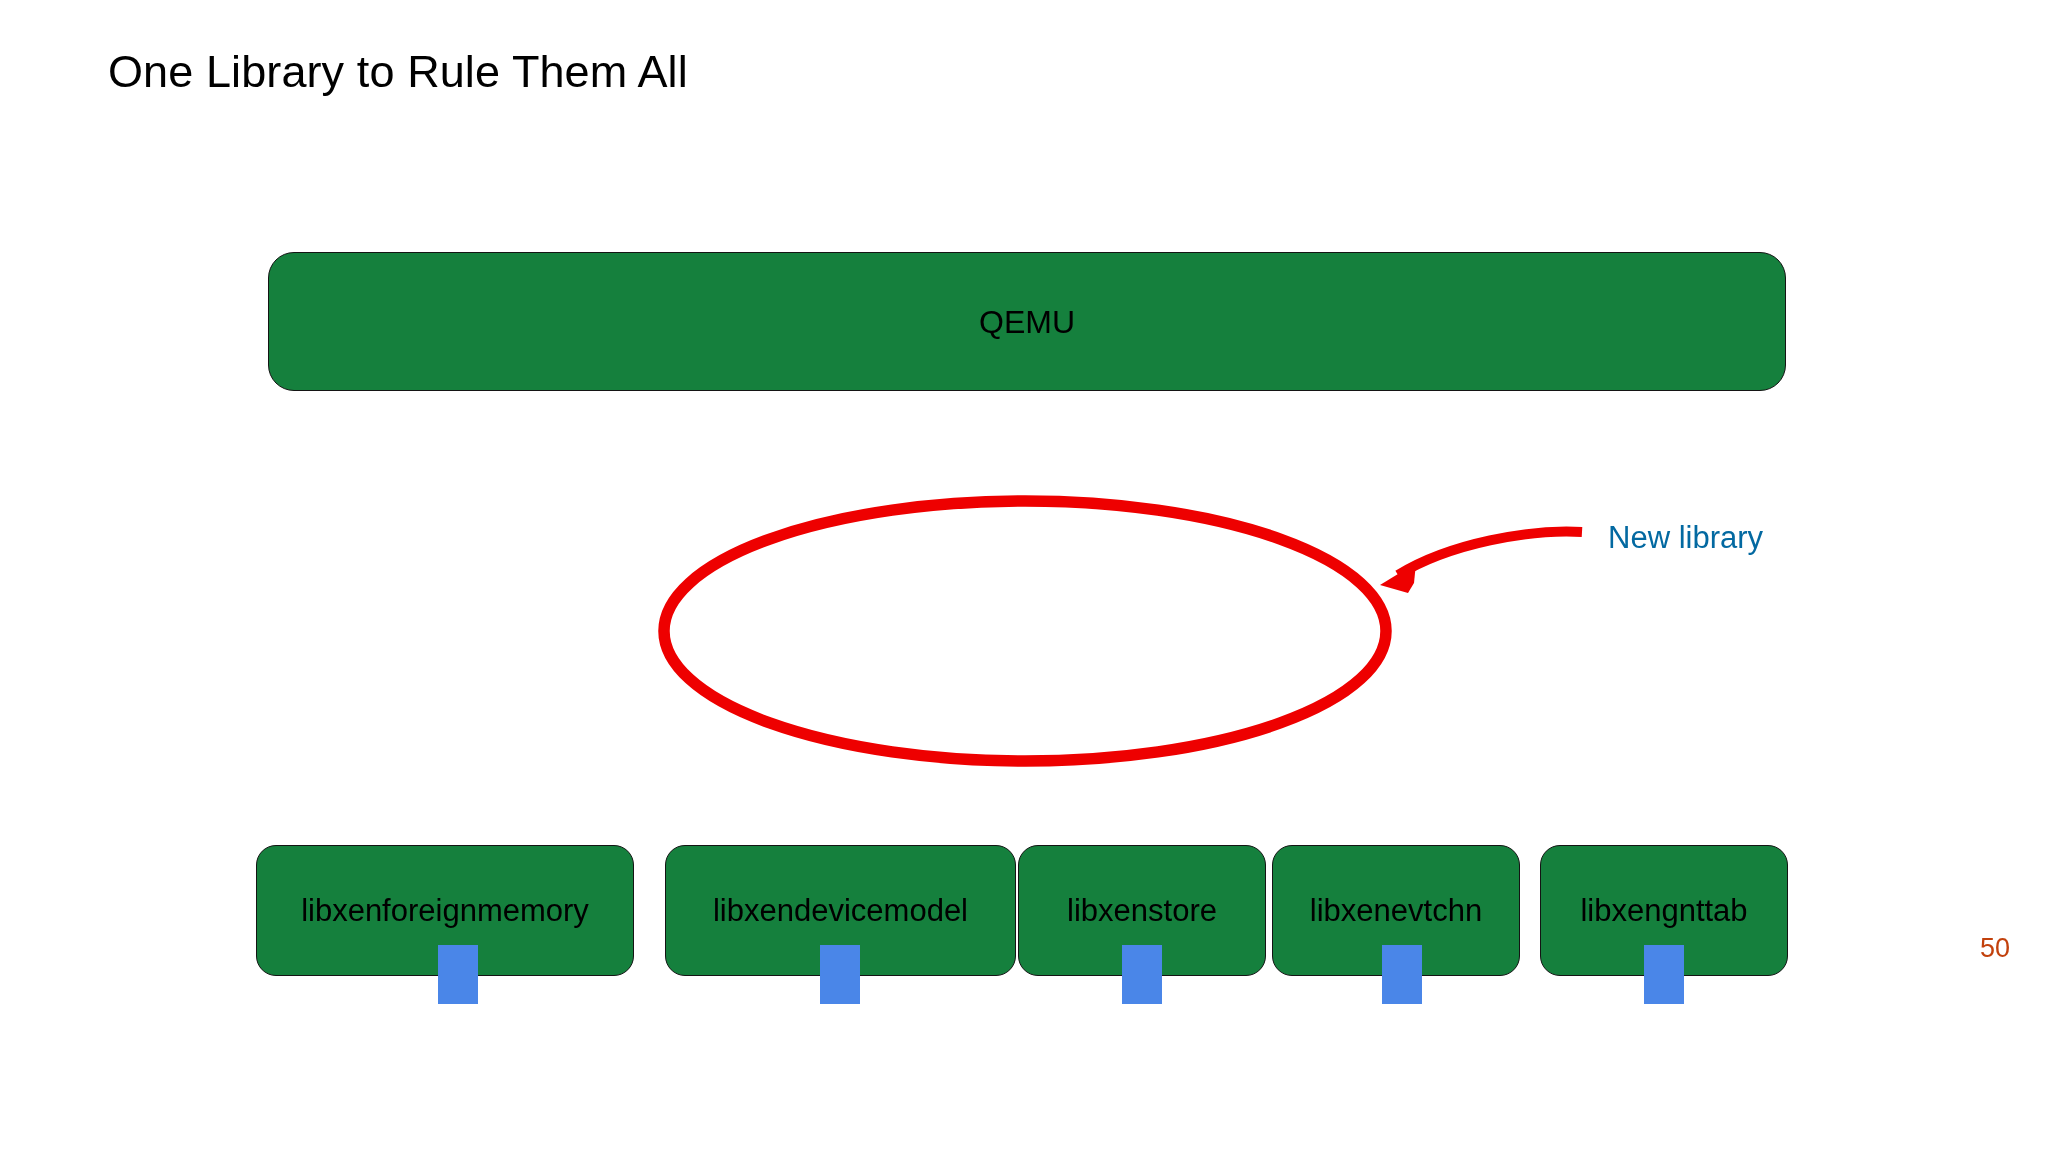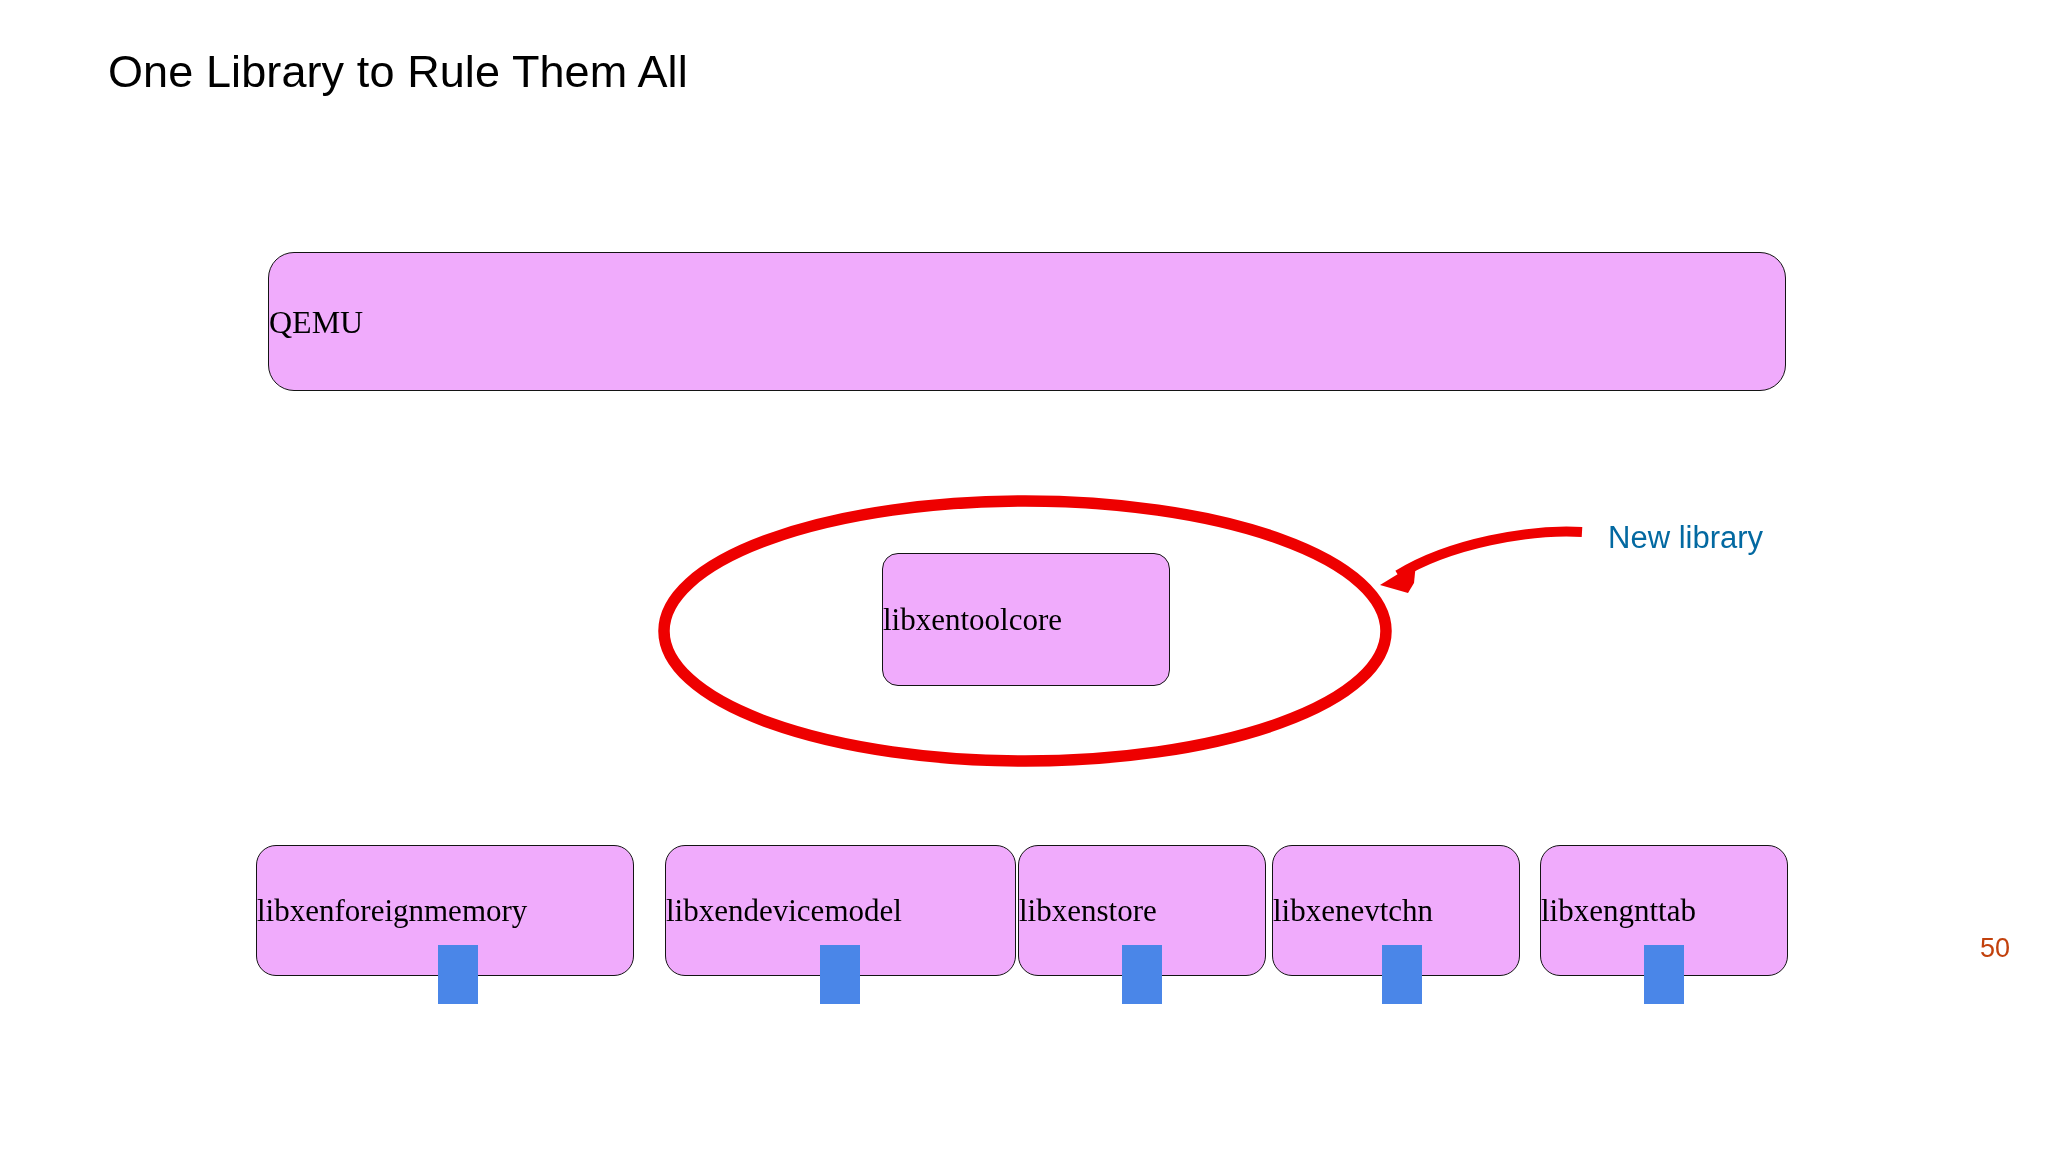--- a/index.html
+++ b/index.html
@@ -29,28 +29,27 @@
     line-height: 56px;
     color: #000000;
     letter-spacing: 0.1px;
     white-space: nowrap;
   }
 
   
   .node-box {
     position: absolute;
     box-sizing: border-box;
-    background: #f0abfc;
+    background: #15803d;
     border: 1.6px solid #141414;
     border-radius: 22px;
     display: flex;
     align-items: center;
-    justify-content: flex-start;
+    justify-content: center;
     color: #000000;
-    font-family: Liberation Serif, serif;
   }
   .node-label {
     font-size: 31px;
     line-height: 36px;
     color: #000000;
     white-space: nowrap;
   }
 
   
   #qemu-box {
@@ -140,23 +139,20 @@
   <div id="slide-title">One Library to Rule Them All</div>
 
   <div id="qemu-box" class="node-box">
     <span class="node-label">QEMU</span>
   </div>
 
   <svg id="highlight-ellipse" viewBox="0 0 736 272">
     <ellipse cx="368" cy="136" rx="361" ry="130" fill="none" stroke="#ee0000" stroke-width="11.5"></ellipse>
   </svg>
 
-  <div id="libxentoolcore-box" class="node-box">
-    <span class="node-label">libxentoolcore</span>
-  </div>
 
   <svg id="callout-arrow" viewBox="0 0 240 100">
     <path d="M 212 27
              C 160 24, 80 38, 28 70" fill="none" stroke="#ee0000" stroke-width="10" stroke-linecap="butt"></path>
     <path d="M 10 80 L 46 58 L 44 78 L 38 88 Z" fill="#ee0000"></path>
   </svg>
 
   <div id="new-library-label">New library</div>
 
   <div id="lib-row">

